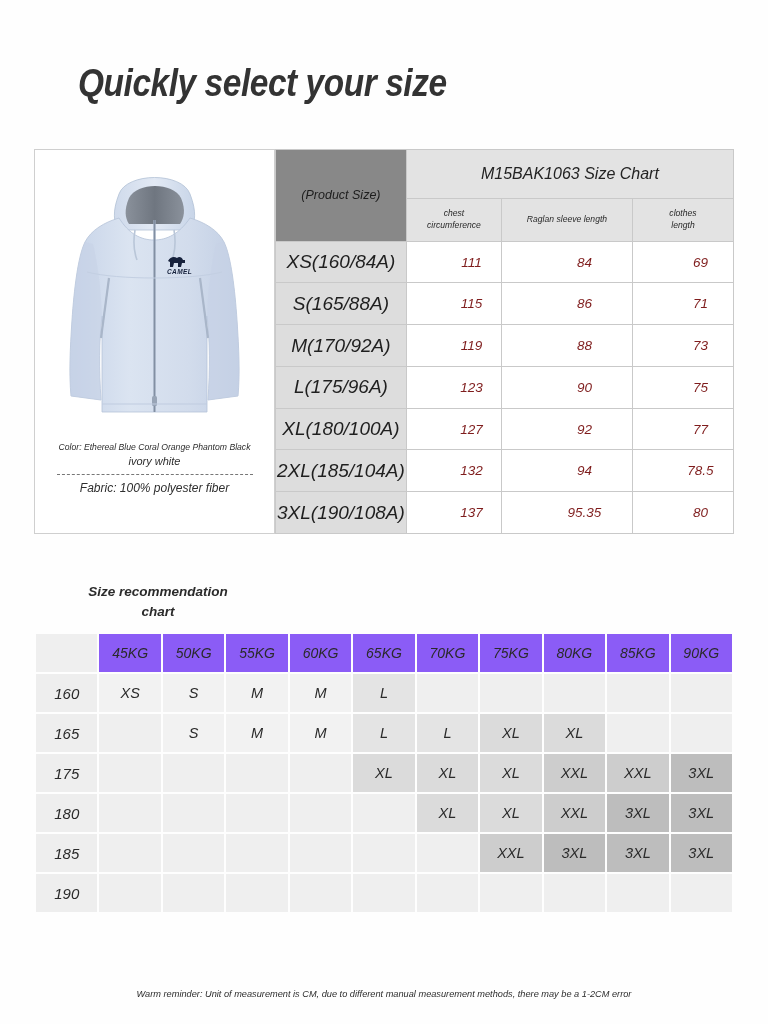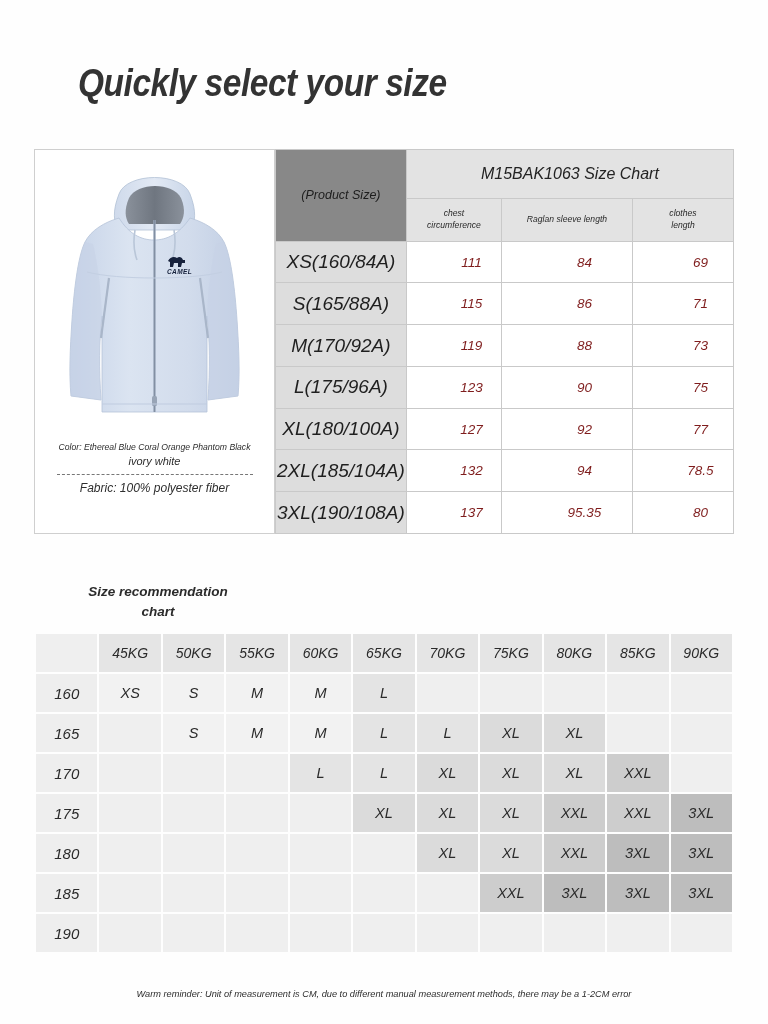--- a/index.html
+++ b/index.html
@@ -163,21 +163,21 @@
     text-align: center;
     vertical-align: middle;
     font-size: 14.5px;
     color: #2a2a2a;
     background: #efefef;
     font-family: "Liberation Sans Narrow", "Liberation Sans", sans-serif;
   }
   .rec-grid td.corner { background: #efefef; }
   .rec-grid td.colhead {
     font-size: 14px;
-    background: #e5e5e5;
+    background: #8b5cf6;
     color: #2a2a2a;
   }
   .rec-grid td.rowhead {
     font-size: 15px;
     background: #eeeeee;
     color: #2a2a2a;
     width: 66px;
   }
   .rec-grid td.empty { background: #efefef; }
   .lv-xs, .lv-s, .lv-m { background: #f2f2f2 !important; }
@@ -377,33 +377,20 @@
           <td class="lv-m">M</td>
           <td class="lv-m">M</td>
           <td class="lv-l">L</td>
           <td class="lv-l">L</td>
           <td class="lv-xl">XL</td>
           <td class="lv-xl">XL</td>
           <td class="empty"></td>
           <td class="empty"></td>
         </tr>
         <tr>
-          <td class="rowhead">170</td>
-          <td class="empty"></td>
-          <td class="empty"></td>
-          <td class="empty"></td>
-          <td class="lv-l">L</td>
-          <td class="lv-l">L</td>
-          <td class="lv-xl">XL</td>
-          <td class="lv-xl">XL</td>
-          <td class="lv-xl">XL</td>
-          <td class="lv-xxl">XXL</td>
-          <td class="empty"></td>
-        </tr>
-        <tr>
           <td class="rowhead">175</td>
           <td class="empty"></td>
           <td class="empty"></td>
           <td class="empty"></td>
           <td class="empty"></td>
           <td class="lv-xl">XL</td>
           <td class="lv-xl">XL</td>
           <td class="lv-xl">XL</td>
           <td class="lv-xxl">XXL</td>
           <td class="lv-xxl">XXL</td>

